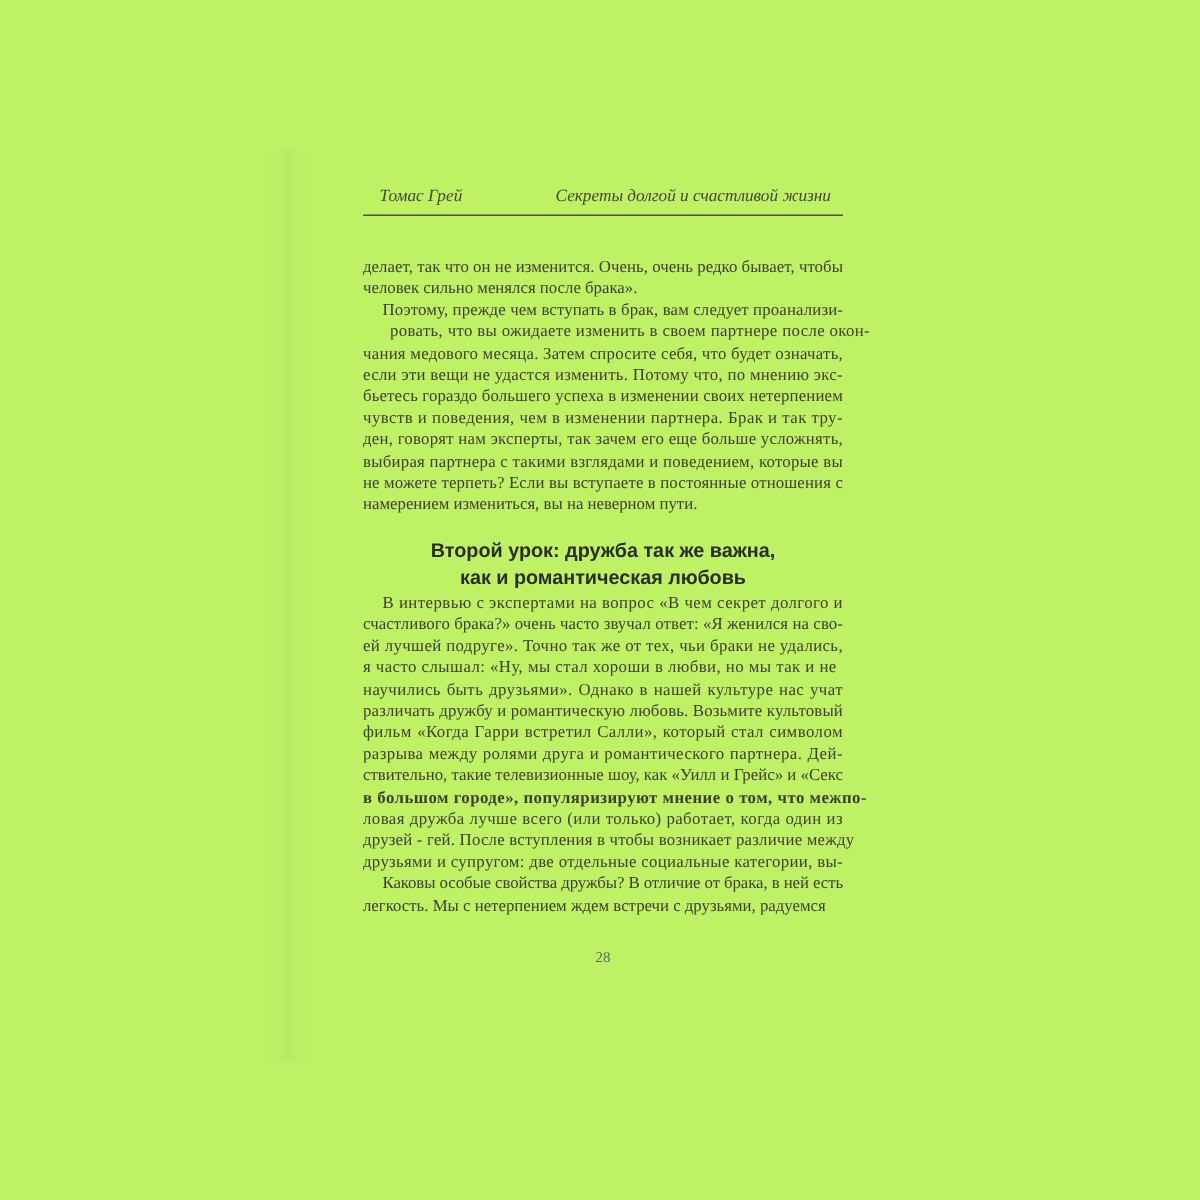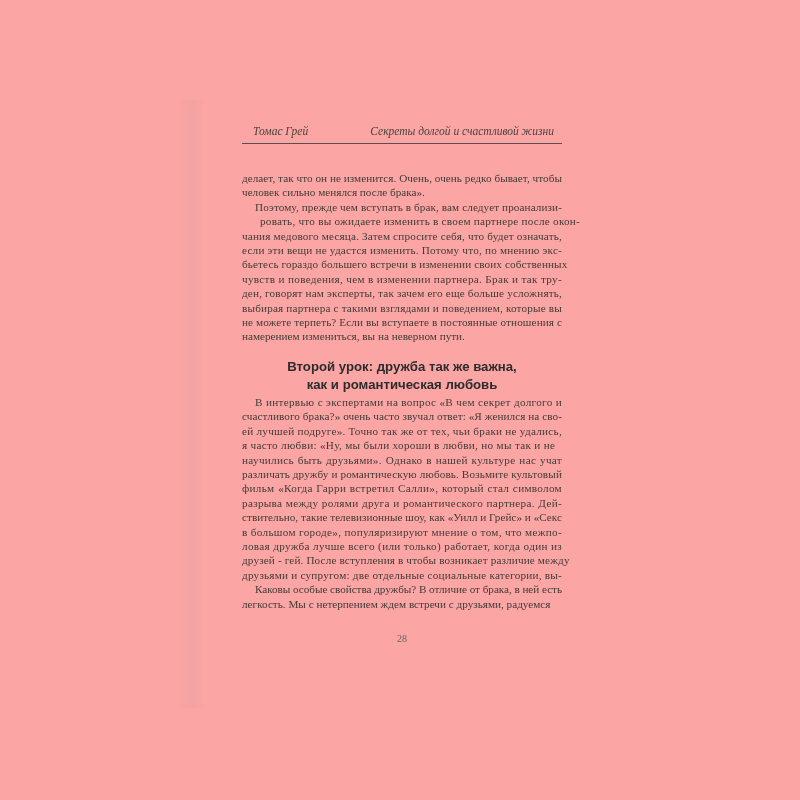--- a/index.html
+++ b/index.html
@@ -4,21 +4,21 @@
 <style>
   html, body {
     margin: 0;
     padding: 0;
     background: #ffffff;
   }
   .canvas {
     position: relative;
     width: 800px;
     height: 800px;
-    background: #fca5a5;
+    background: #bef264;
     overflow: hidden;
   }
   
   .edge-shadow {
     position: absolute;
     left: 176px;
     top: 100px;
     width: 30px;
     height: 608px;
     background: linear-gradient(to right,
@@ -96,42 +96,42 @@
     <div class="body">
         <div class="para">
           <div class="line"><span style="letter-spacing: 0.0382212px; word-spacing: 0px;">делает, так что он не изменится. Очень, очень редко бывает, чтобы</span></div>
           <div class="line nojust"><span>человек сильно менялся после брака».</span></div>
         </div>
         <div class="para">
           <div class="line indent"><span style="letter-spacing: 0.0927083px; word-spacing: 0px;">Поэтому, прежде чем вступать в брак, вам следует проанализи-</span></div>
           <div class="line"><span style="letter-spacing: 0.235143px; word-spacing: 0px; margin-left: 18px;">ровать, что вы ожидаете изменить в своем партнере после окон-</span></div>
           <div class="line"><span style="letter-spacing: 0.169891px; word-spacing: 0px;">чания медового месяца. Затем спросите себя, что будет означать,</span></div>
           <div class="line"><span style="letter-spacing: 0.20415px; word-spacing: 0px;">если эти вещи не удастся изменить. Потому что, по мнению экс-</span></div>
-          <div class="line"><span style="letter-spacing: 0.101691px; word-spacing: 0px;">бьетесь гораздо большего встречи в изменении своих собственных</span></div>
+          <div class="line"><span style="letter-spacing: 0.101691px; word-spacing: 0px;">бьетесь гораздо большего успеха в изменении своих нетерпением</span></div>
           <div class="line"><span style="letter-spacing: 0.3px; word-spacing: 0.059375px;">чувств и поведения, чем в изменении партнера. Брак и так тру-</span></div>
           <div class="line"><span style="letter-spacing: 0.169859px; word-spacing: 0px;">ден, говорят нам эксперты, так зачем его еще больше усложнять,</span></div>
           <div class="line"><span style="letter-spacing: 0.173698px; word-spacing: 0px;">выбирая партнера с такими взглядами и поведением, которые вы</span></div>
           <div class="line"><span style="letter-spacing: 0.0957992px; word-spacing: 0px;">не можете терпеть? Если вы вступаете в постоянные отношения с</span></div>
           <div class="line nojust"><span>намерением измениться, вы на неверном пути.</span></div>
         </div>
         <div class="heading">
           <div class="line nojust"><span>Второй урок: дружба так же важна,</span></div>
           <div class="line nojust"><span>как и романтическая любовь</span></div>
         </div>
         <div class="para">
           <div class="line indent"><span style="letter-spacing: 0.3px; word-spacing: 0.059375px;">В интервью с экспертами на вопрос «В чем секрет долгого и</span></div>
           <div class="line"><span style="letter-spacing: 0.0671387px; word-spacing: 0px;">счастливого брака?» очень часто звучал ответ: «Я женился на сво-</span></div>
           <div class="line"><span style="letter-spacing: 0.254536px; word-spacing: 0px;">ей лучшей подруге». Точно так же от тех, чьи браки не удались,</span></div>
-          <div class="line"><span style="letter-spacing: 0.3px; word-spacing: 0.00480769px;">я часто любви: «Ну, мы были хороши в любви, но мы так и не</span></div>
+          <div class="line"><span style="letter-spacing: 0.3px; word-spacing: 0.00480769px;">я часто слышал: «Ну, мы стал хороши в любви, но мы так и не</span></div>
           <div class="line"><span style="letter-spacing: 0.3px; word-spacing: 0.732422px;">научились быть друзьями». Однако в нашей культуре нас учат</span></div>
           <div class="line"><span style="letter-spacing: 0.115731px; word-spacing: 0px;">различать дружбу и романтическую любовь. Возьмите культовый</span></div>
           <div class="line"><span style="letter-spacing: 0.3px; word-spacing: 0.542411px;">фильм «Когда Гарри встретил Салли», который стал символом</span></div>
           <div class="line"><span style="letter-spacing: 0.3px; word-spacing: 0.372768px;">разрыва между ролями друга и романтического партнера. Дей-</span></div>
           <div class="line"><span style="letter-spacing: 0.0119048px; word-spacing: 0px;">ствительно, такие телевизионные шоу, как «Уилл и Грейс» и «Секс</span></div>
-          <div class="line"><span style="letter-spacing: 0.3px; word-spacing: 0.136719px;">в большом городе», популяризируют мнение о том, что межпо-</span></div>
+          <div class="line"><span style="letter-spacing: 0.3px; word-spacing: 0.136719px; font-weight: bold;">в большом городе», популяризируют мнение о том, что межпо-</span></div>
           <div class="line"><span style="letter-spacing: 0.3px; word-spacing: 0.152778px;">ловая дружба лучше всего (или только) работает, когда один из</span></div>
           <div class="line"><span style="letter-spacing: 0.140625px; word-spacing: 0px;">друзей - гей. После вступления в чтобы возникает различие между</span></div>
           <div class="line"><span style="letter-spacing: 0.223958px; word-spacing: 0px;">друзьями и супругом: две отдельные социальные категории, вы-</span></div>
         </div>
         <div class="para">
           <div class="line indent"><span style="letter-spacing: -0.0471311px; word-spacing: 0px;">Каковы особые свойства дружбы? В отличие от брака, в ней есть</span></div>
           <div class="line nojust"><span>легкость. Мы с нетерпением ждем встречи с друзьями, радуемся</span></div>
         </div>
       </div>
     <div class="page-number">28</div>

